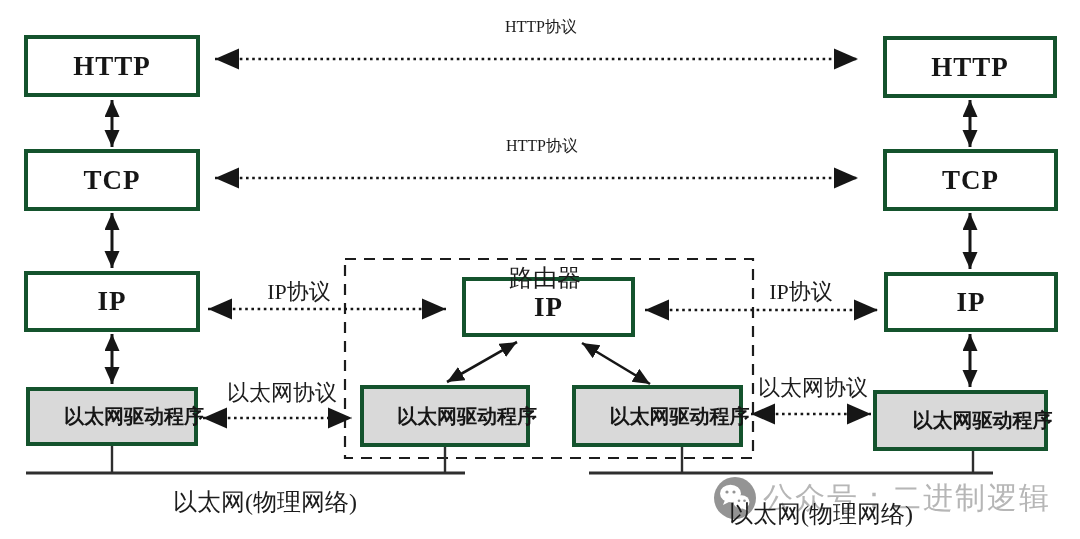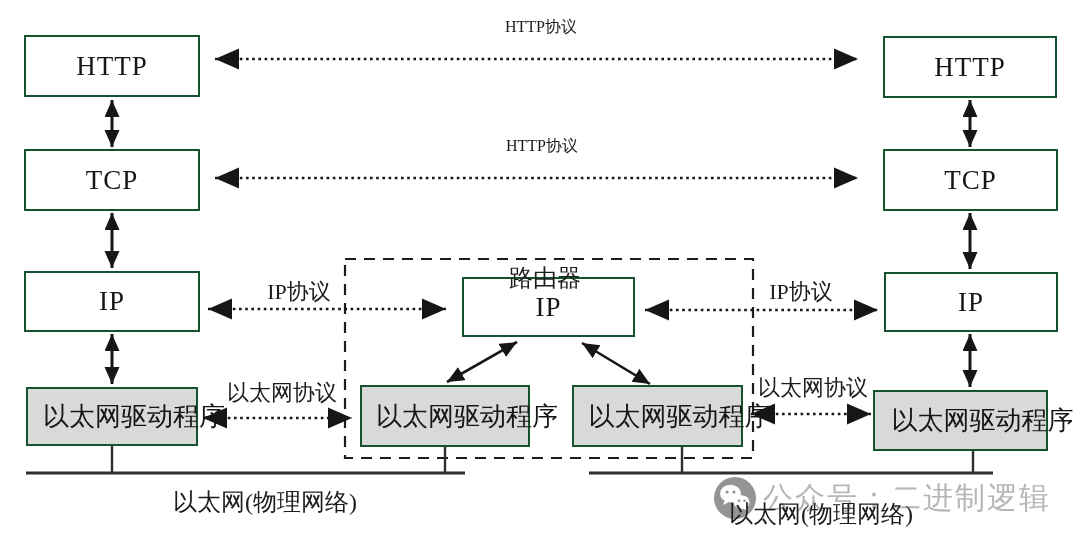--- a/index.html
+++ b/index.html
@@ -2,25 +2,25 @@
 <html><head>
 <meta charset="utf-8">
 <style>
   html,body{margin:0;padding:0;background:#fff;}
   #stage{
     position:relative;width:1080px;height:539px;background:#ffffff;overflow:hidden;
     font-family:"Liberation Serif","DejaVu Serif",serif;color:#161616;
   }
   #arrow-layer{position:absolute;left:0;top:0;width:1080px;height:539px;}
   .box{
-    position:absolute;box-sizing:border-box;border:2px solid #14532d;background:#ffffff;
+    position:absolute;box-sizing:border-box;border:4px solid #14532d;background:#ffffff;
     display:flex;align-items:center;justify-content:center;
-    font-size:27px;letter-spacing:1px;white-space:nowrap;
+    font-size:27px;letter-spacing:1px;white-space:nowrap;font-weight:bold;
   }
-  .box.gray{background:#d9d9d9;font-size:26px;letter-spacing:0;padding-left:44px;}
+  .box.gray{background:#d9d9d9;font-size:20px;letter-spacing:0;padding-left:44px;}
   .lbl{
     position:absolute;transform:translateX(-50%);white-space:nowrap;
     font-size:16px;color:#1c1c1c;
   }
   .lbl.small{font-size:22px;}
   .lbl.big{font-size:24px;}
   #watermark{
     position:absolute;left:713px;top:476px;display:flex;align-items:flex-start;
     color:#b6b6b6;font-size:30px;white-space:nowrap;letter-spacing:2px;
     font-family:Liberation Serif, serif;

